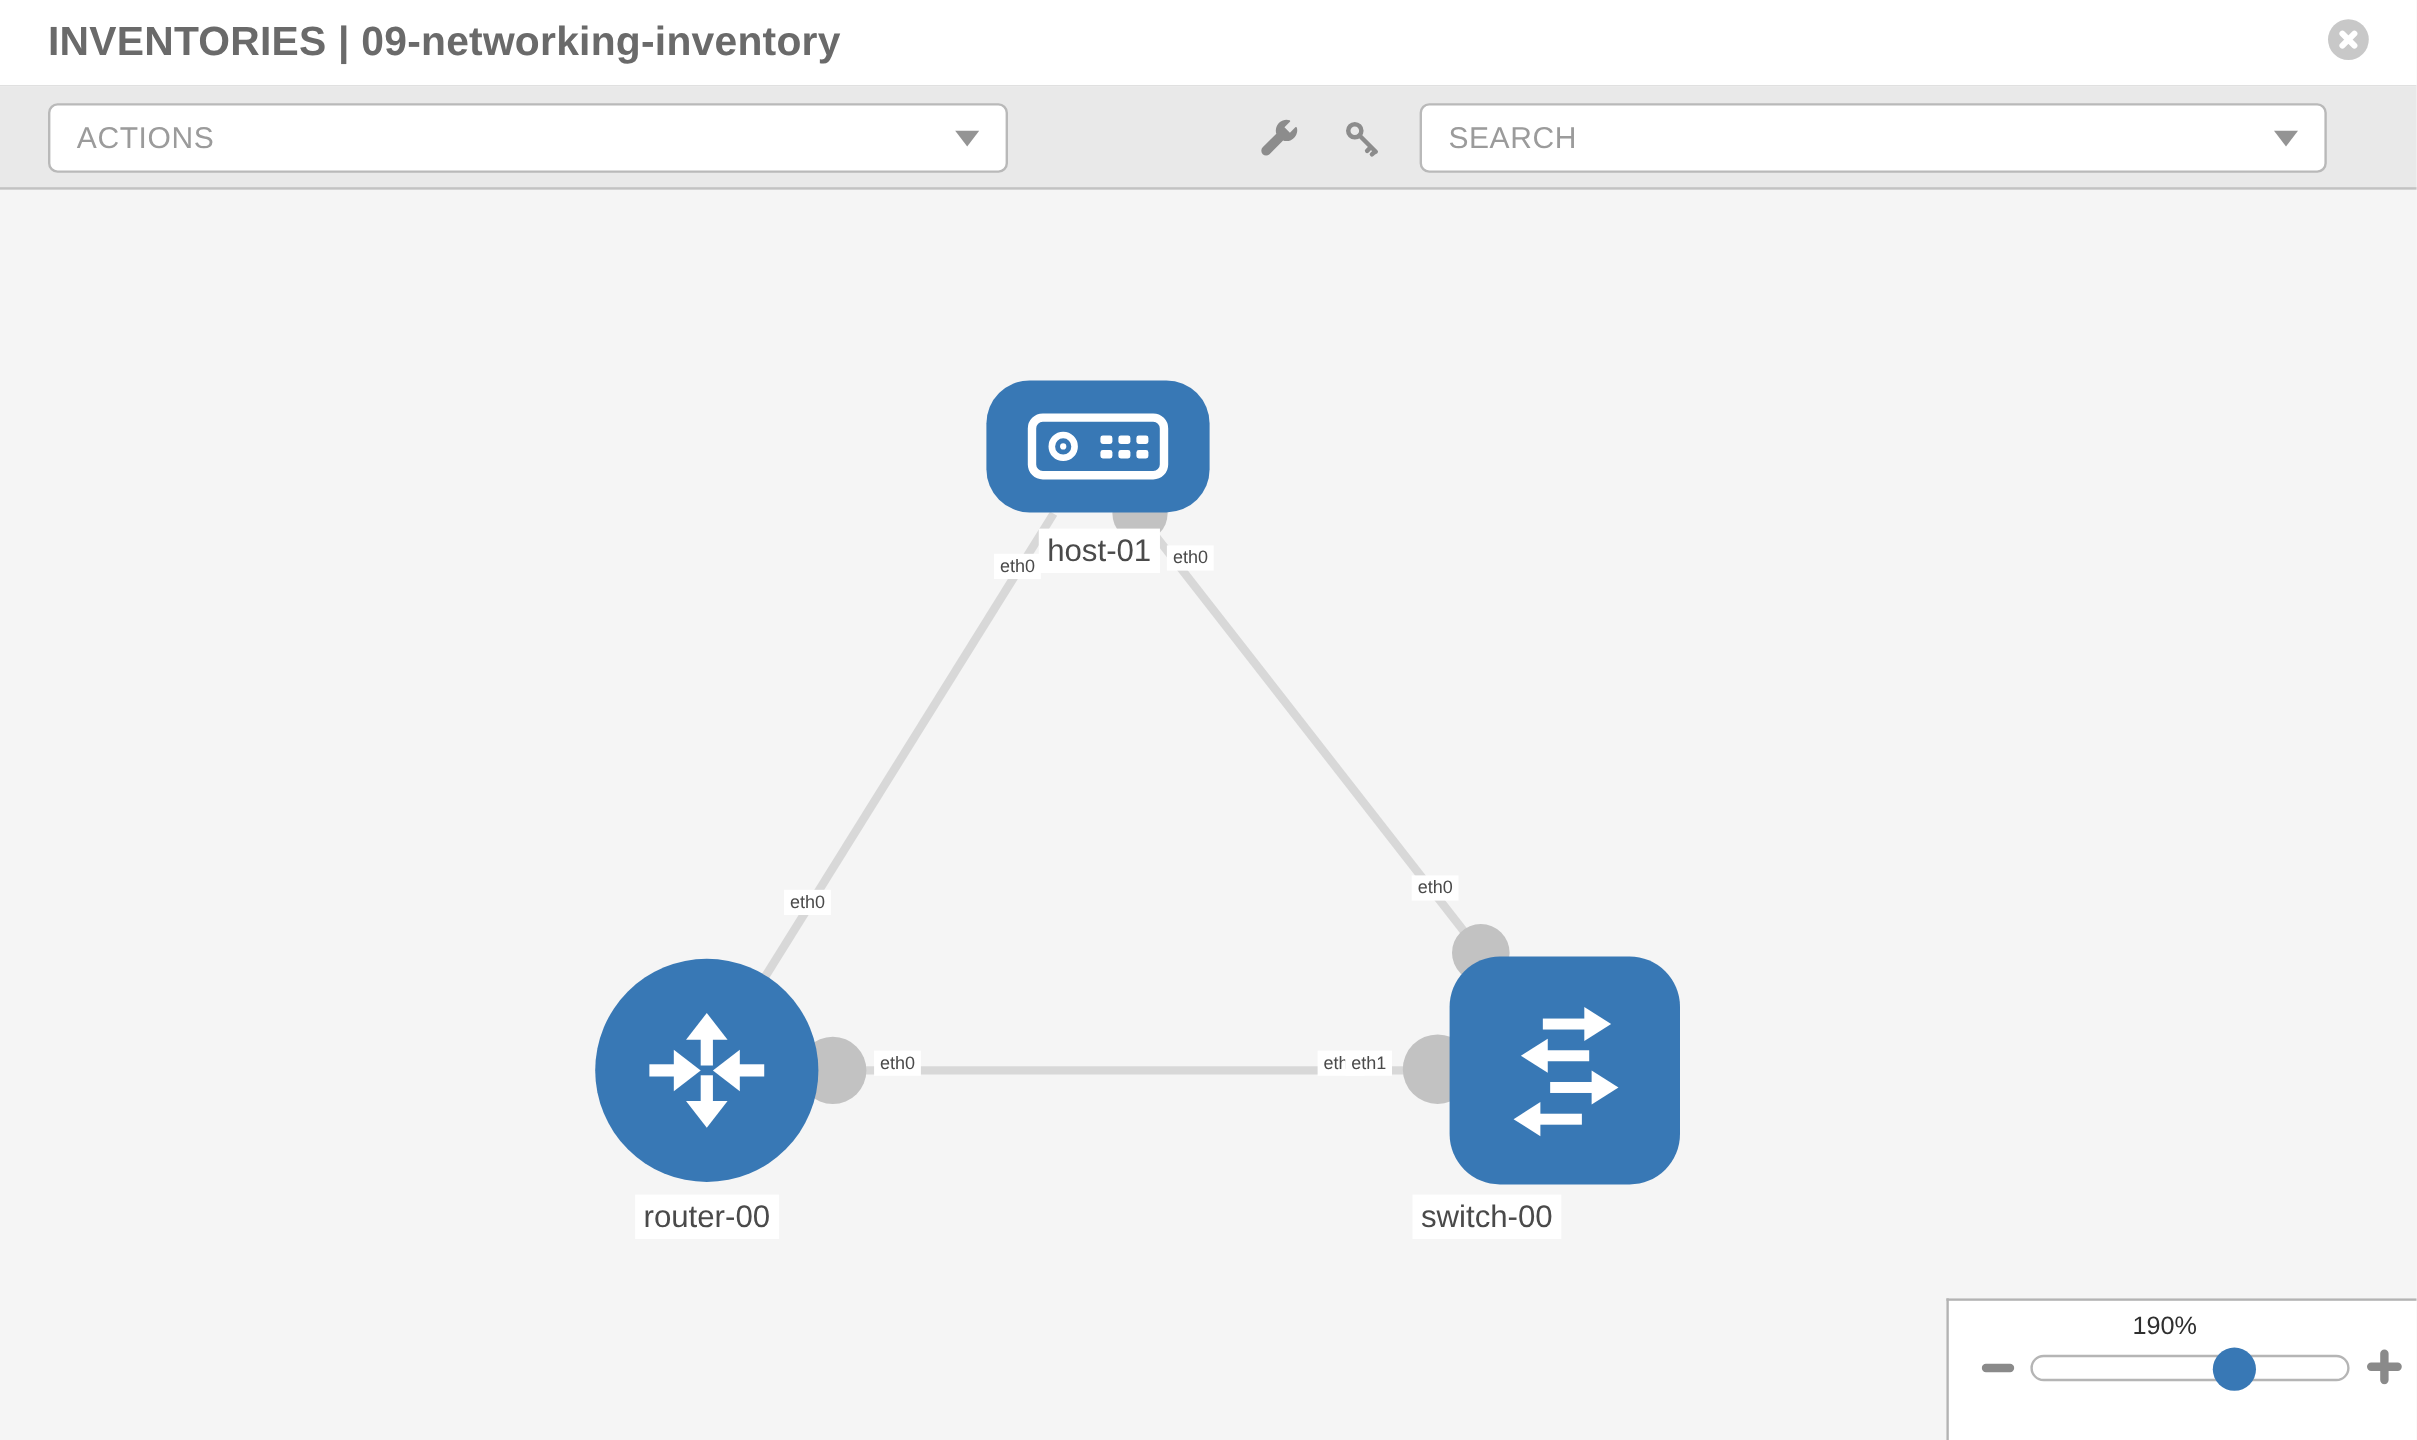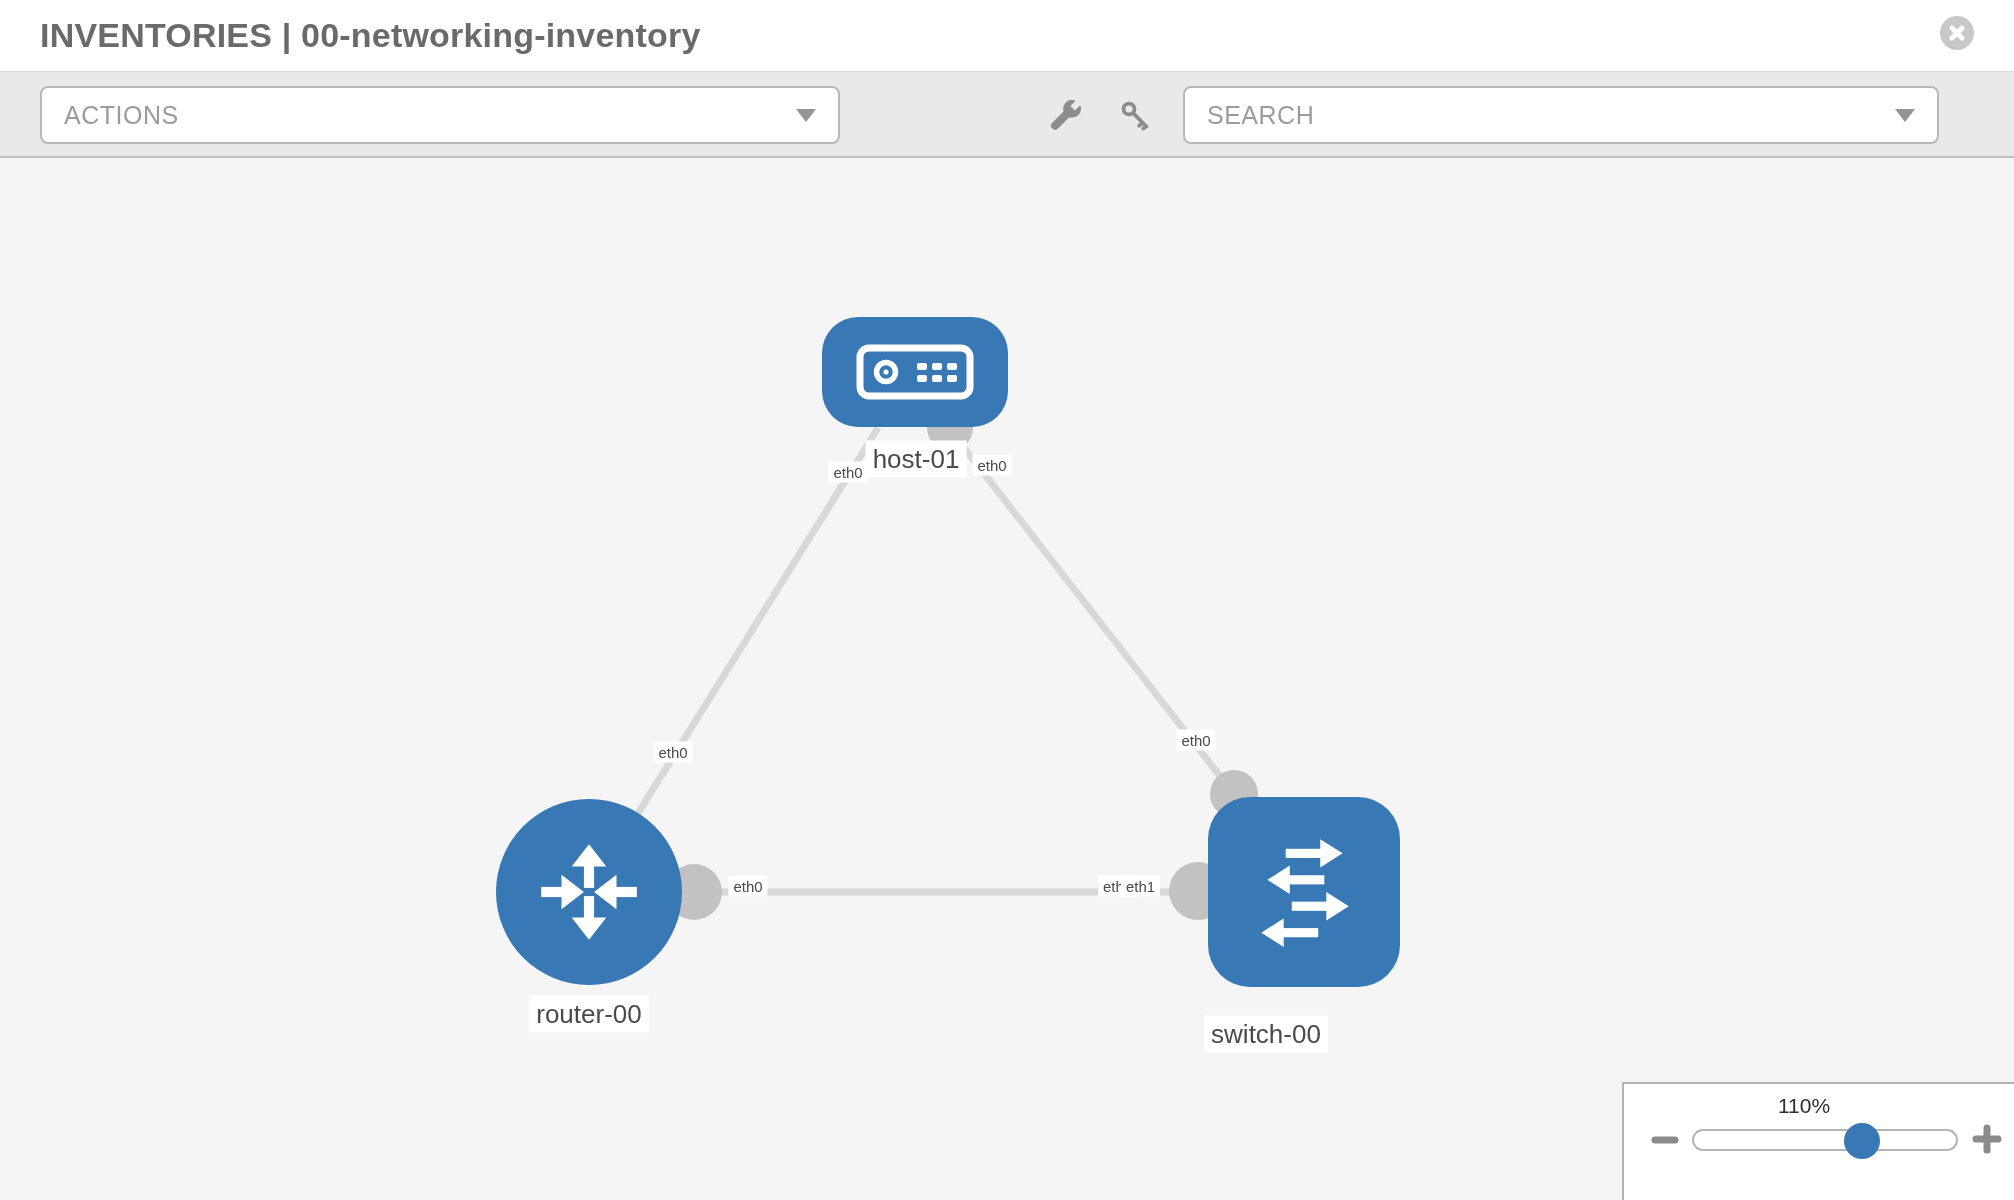--- a/index.html
+++ b/index.html
@@ -54,21 +54,21 @@
   .zbtn.plus{left:348px;top:40px;}
   .ztrack{position:absolute;left:68px;top:45px;width:266px;height:22px;background:#fff;border:2px solid #b5b5b5;border-radius:11px;cursor:pointer;}
   .zhandle{position:absolute;top:-8px;width:36px;height:36px;border-radius:50%;background:var(--node-blue);cursor:grab;}
 </style>
 </head>
 <body>
 
 <div id="app">
 
   <header class="hdr">
-    <div class="title">INVENTORIES | 00-networking-inventory</div>
+    <div class="title">INVENTORIES | 09-networking-inventory</div>
     <button class="close">
       <svg width="18" height="18" viewBox="0 0 18 18">
         <path d="M4 4 L14 14 M14 4 L4 14" stroke="#ffffff" stroke-width="5" stroke-linecap="round" fill="none"></path>
       </svg>
     </button>
   </header>
 
   <div class="toolbar">
     <div class="dd dd-actions">
       <span class="txt">ACTIONS</span>
@@ -148,33 +148,33 @@
           <rect x="48" y="69.5" width="38" height="9"></rect>
             <polygon points="104,74 82,60 82,88"></polygon>
           <rect x="36" y="95.5" width="38" height="9"></rect>
             <polygon points="18,100 40,86 40,114"></polygon>
         </g>
       </svg>
     </div>
 
     <div class="nlabel" style="left:916px;top:299px;">host-01</div>
     <div class="nlabel" style="left:589px;top:854px;">router-00</div>
-    <div class="nlabel" style="left:1266px;top:854px;margin-top:20px;">switch-00</div>
+    <div class="nlabel" style="left:1239px;top:854px;">switch-00</div>
 
     <div class="ilabel" style="left:848px;top:312px;">eth0</div>
     <div class="ilabel" style="left:992px;top:305px;">eth0</div>
     <div class="ilabel" style="left:673px;top:592px;">eth0</div>
     <div class="ilabel" style="left:1196px;top:580px;">eth0</div>
     <div class="ilabel" style="left:748px;top:726px;">eth0</div>
     <div class="ilabel anchor-left" style="left:1098px;top:726px;z-index:31;">eth0</div>
     <div class="ilabel anchor-left" style="left:1121px;top:726px;z-index:33;">eth1</div>
   </div>
 
   <div class="zoom-panel">
-    <div class="zlevel">110%</div>
+    <div class="zlevel">190%</div>
     <button class="zbtn minus">
       <svg width="28" height="28" viewBox="0 0 28 28">
         <path d="M4 14 H24" stroke="#8a8a8a" stroke-width="7" stroke-linecap="round"></path>
       </svg>
     </button>
     <div class="ztrack">
       <div class="zhandle" style="left: calc(64% - 18px);"></div>
     </div>
     <button class="zbtn plus">
       <svg width="30" height="30" viewBox="0 0 30 30">

